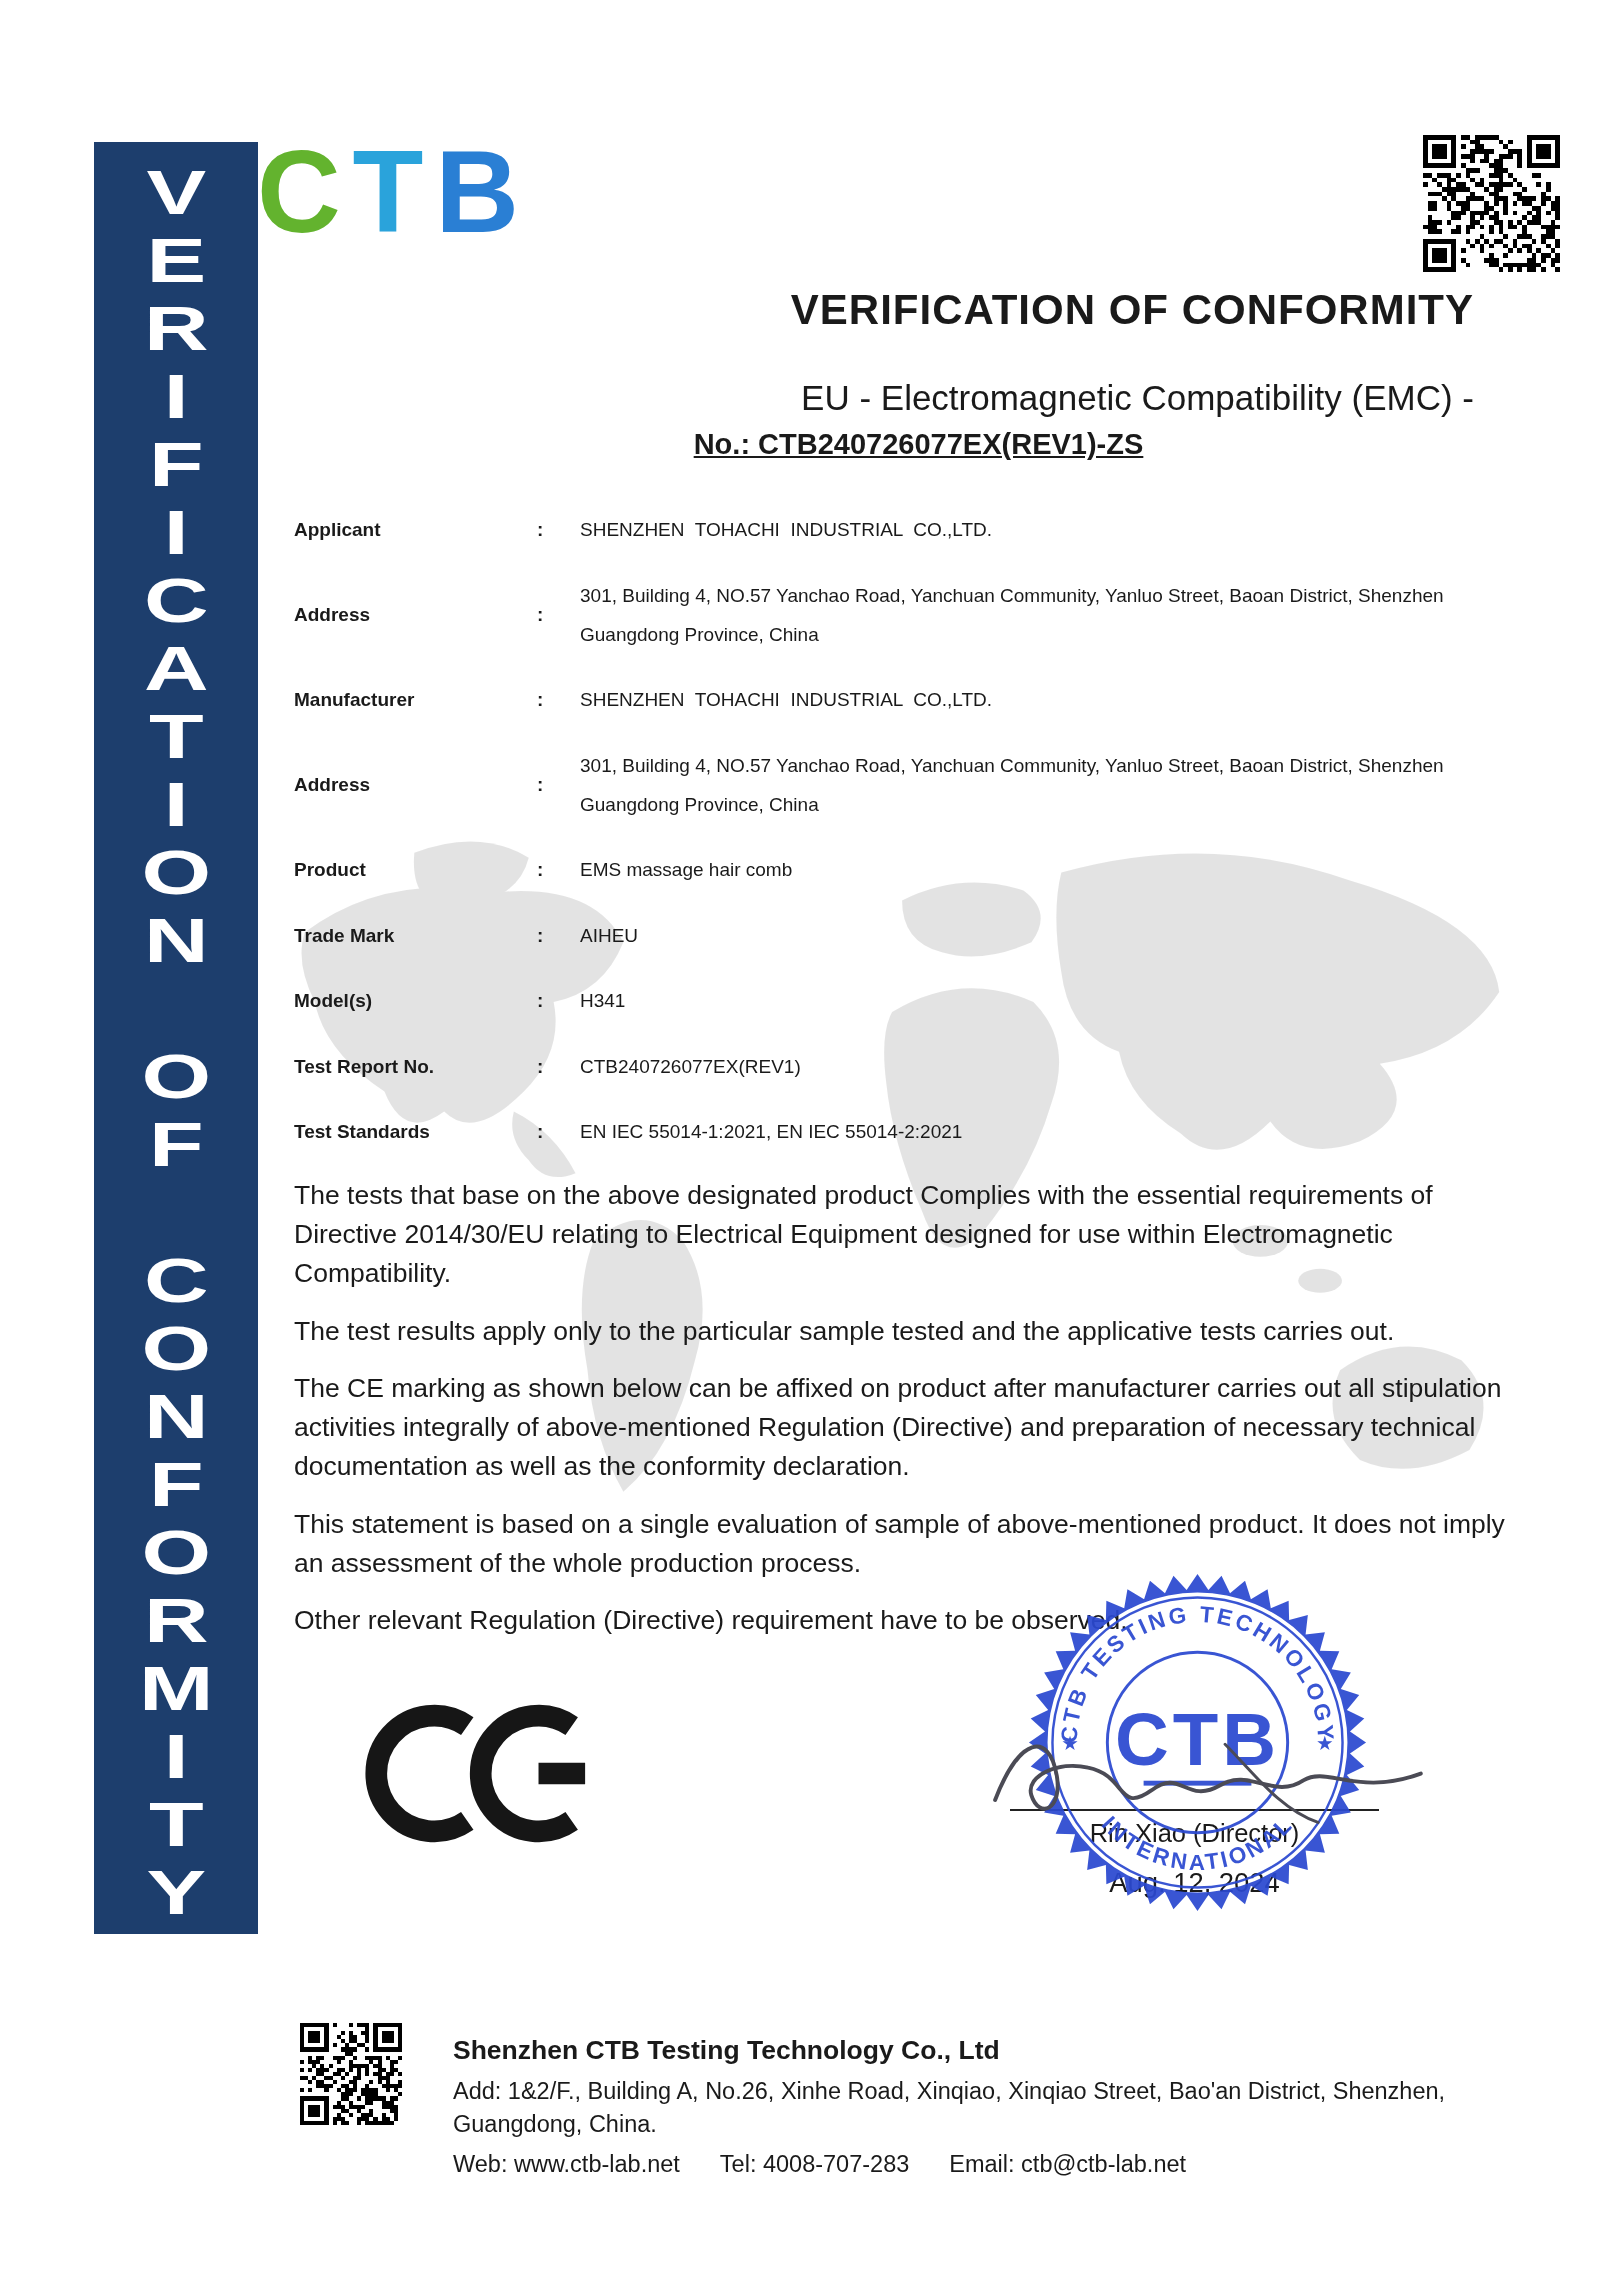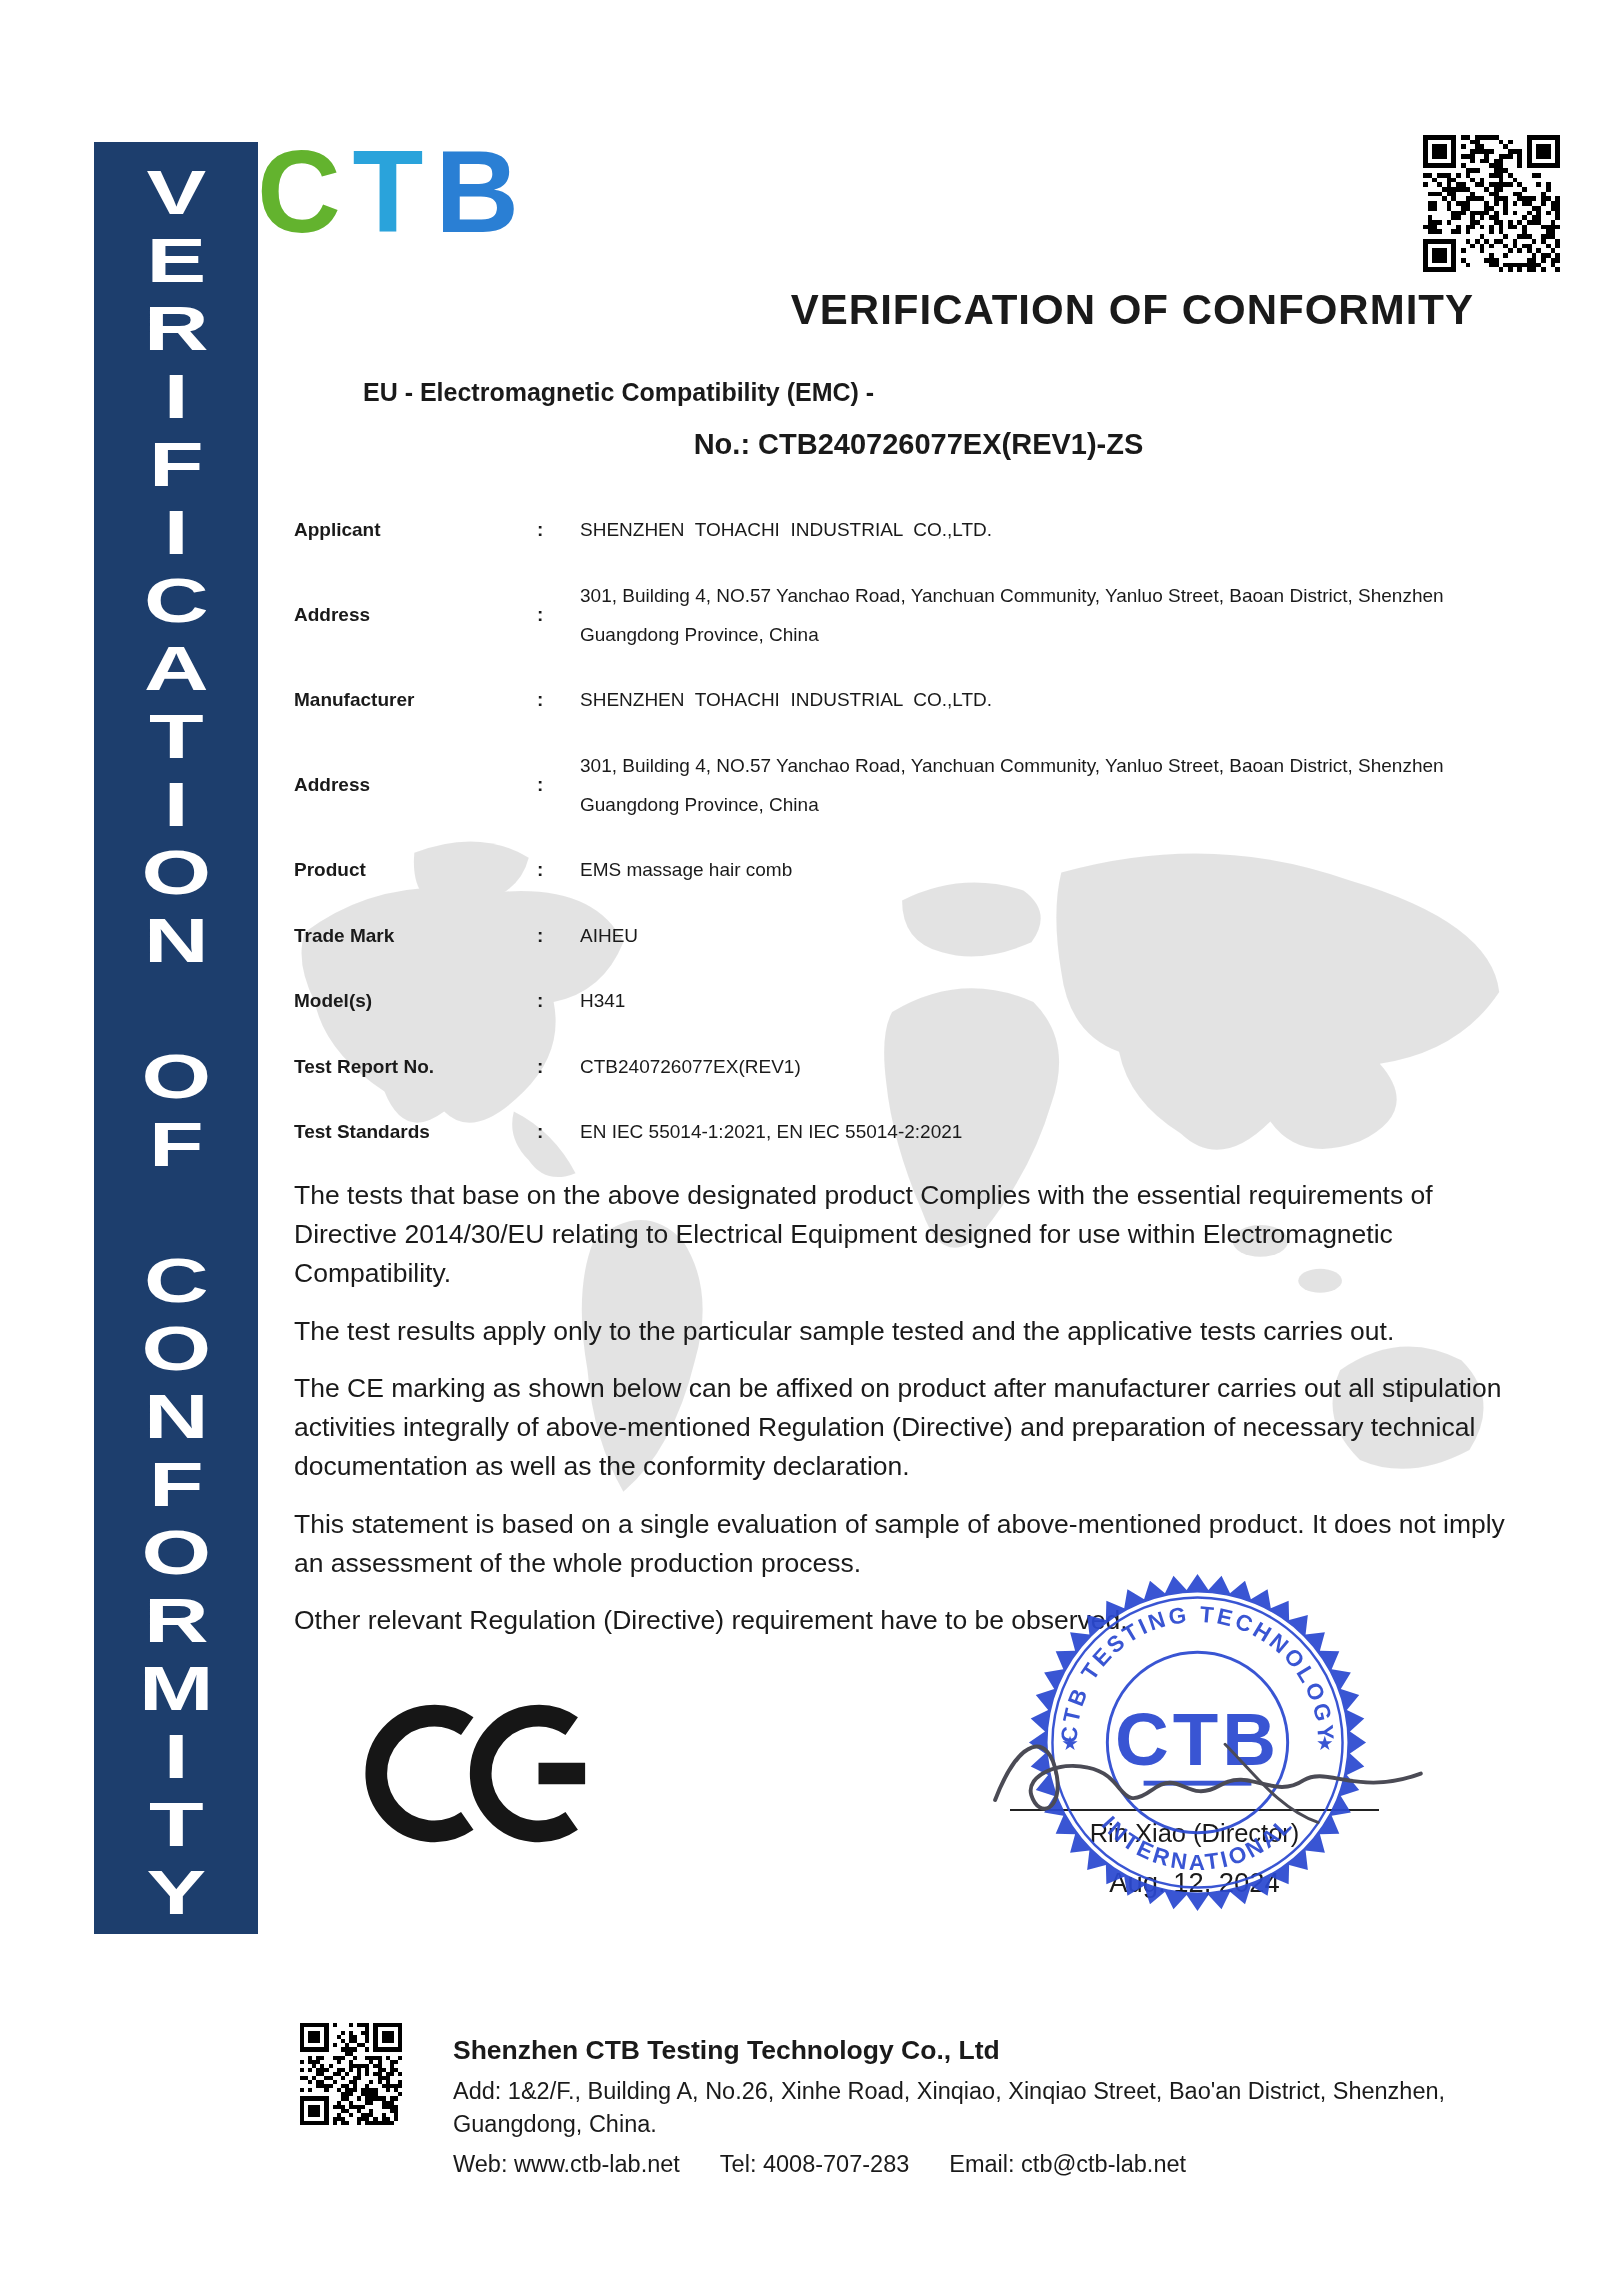--- a/index.html
+++ b/index.html
@@ -18,22 +18,22 @@
 
   
   .logo { position:absolute; left:257px; top:125px; font-size:116px; font-weight:900; letter-spacing:2px; display:flex; gap:9.8px; z-index:2; }
 
   
   .qr { z-index:2; position:absolute; }
   .qr-top { left:1423px; top:135px; width:137px; height:137px; }
   .qr-bottom { left:300px; top:2023px; width:102px; height:102px; }
 
   .title { position:absolute; left:363px; top:286px; width:1111px; text-align:right; font-size:42px; font-weight:bold; letter-spacing:1px; z-index:1; }
-  .subtitle { position:absolute; left:363px; top:378px; width:1111px; text-align:left; font-size:25px; font-weight:bold; z-index:1; }
-  .docno { position:absolute; left:363px; top:428px; width:1111px; text-align:center; font-size:29px; font-weight:bold; z-index:1; }
+  .subtitle { position:absolute; left:363px; top:378px; width:1111px; text-align:right; font-size:35px; font-weight:normal; z-index:1; }
+  .docno { position:absolute; left:363px; top:428px; width:1111px; text-align:center; font-size:29px; font-weight:bold; z-index:1;text-decoration:underline; }
 
   .fields { position:absolute; left:294px; top:510px; width:1233px; z-index:1; }
   .frow { display:grid; grid-template-columns:243px 43px 1fr; align-items:center; margin-bottom:26.5px; font-size:19px; line-height:39px; }
   .flabel { font-weight:bold; }
   .fcolon { font-weight:bold; text-align:left; }
   .fvalue { white-space:pre-wrap; }
 
   .paras { position:absolute; left:294px; top:1176px; width:1225px; z-index:1; font-size:26.5px; line-height:39px; }
   .paras p { margin-bottom:18.6px; }
 

